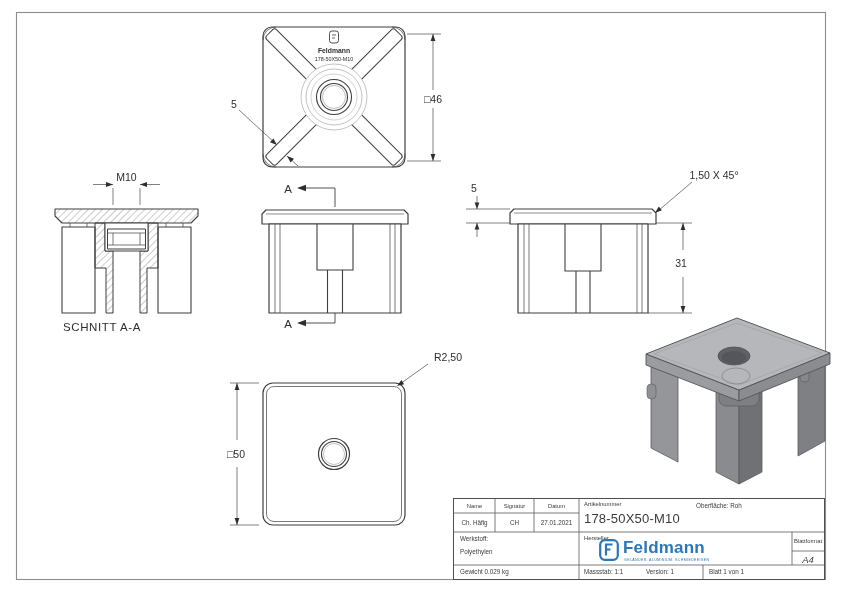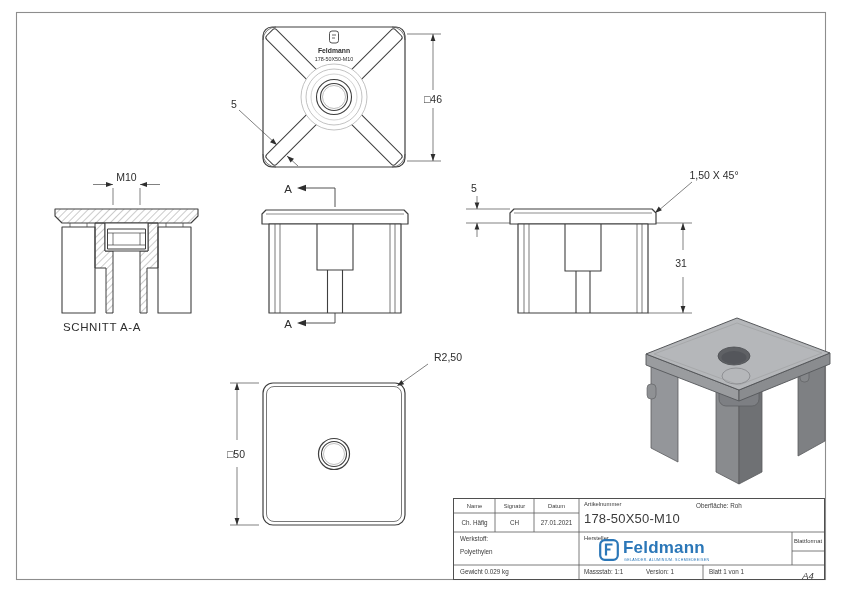--- a/index.html
+++ b/index.html
@@ -213,19 +213,19 @@
   <div class="cell" style="left:145px;top:39px;width:180px;height:26px;">
     <svg width="20" height="22" viewBox="0 0 20 22" style="position:absolute;left:0;top:1px;">
       <rect x="1.2" y="1.2" width="17.6" height="19.6" rx="4.5" fill="none" stroke="#2b77b8" stroke-width="2.2"></rect>
       <path d="M7,16.5 V5.5 H13.5 M7,10.5 H11.5" stroke="#2b77b8" stroke-width="2.2" fill="none"></path>
     </svg>
     <span class="logo-name" style="position:absolute;left:24px;top:0;color:#2b77b8;">Feldmann</span>
     <span class="logo-tag" style="position:absolute;left:25px;top:20px;color:#2b77b8;">GELÄNDER. ALUMINIUM. SCHMIEDEEISEN</span>
   </div>
 
   <div class="cell f-small c-center" style="left:338px;top:33px;width:32px;line-height:19px;">Blattformat</div>
-  <div class="cell f-a4 c-center" style="left:338px;top:70px;width:32px;line-height:14px;font-style:italic;">A4</div>
+  <div class="cell f-a4 c-center" style="left:338px;top:54px;width:32px;line-height:14px;font-style:italic;">A4</div>
   <div class="cell f-label" style="left:130px;top:66px;line-height:14px;">Massstab: 1:1</div>
   <div class="cell f-label" style="left:192px;top:66px;line-height:14px;">Version: 1</div>
   <div class="cell f-label" style="left:255px;top:66px;line-height:14px;">Blatt 1 von 1</div>
 </div>
 
 </div>
 
 </body></html>

